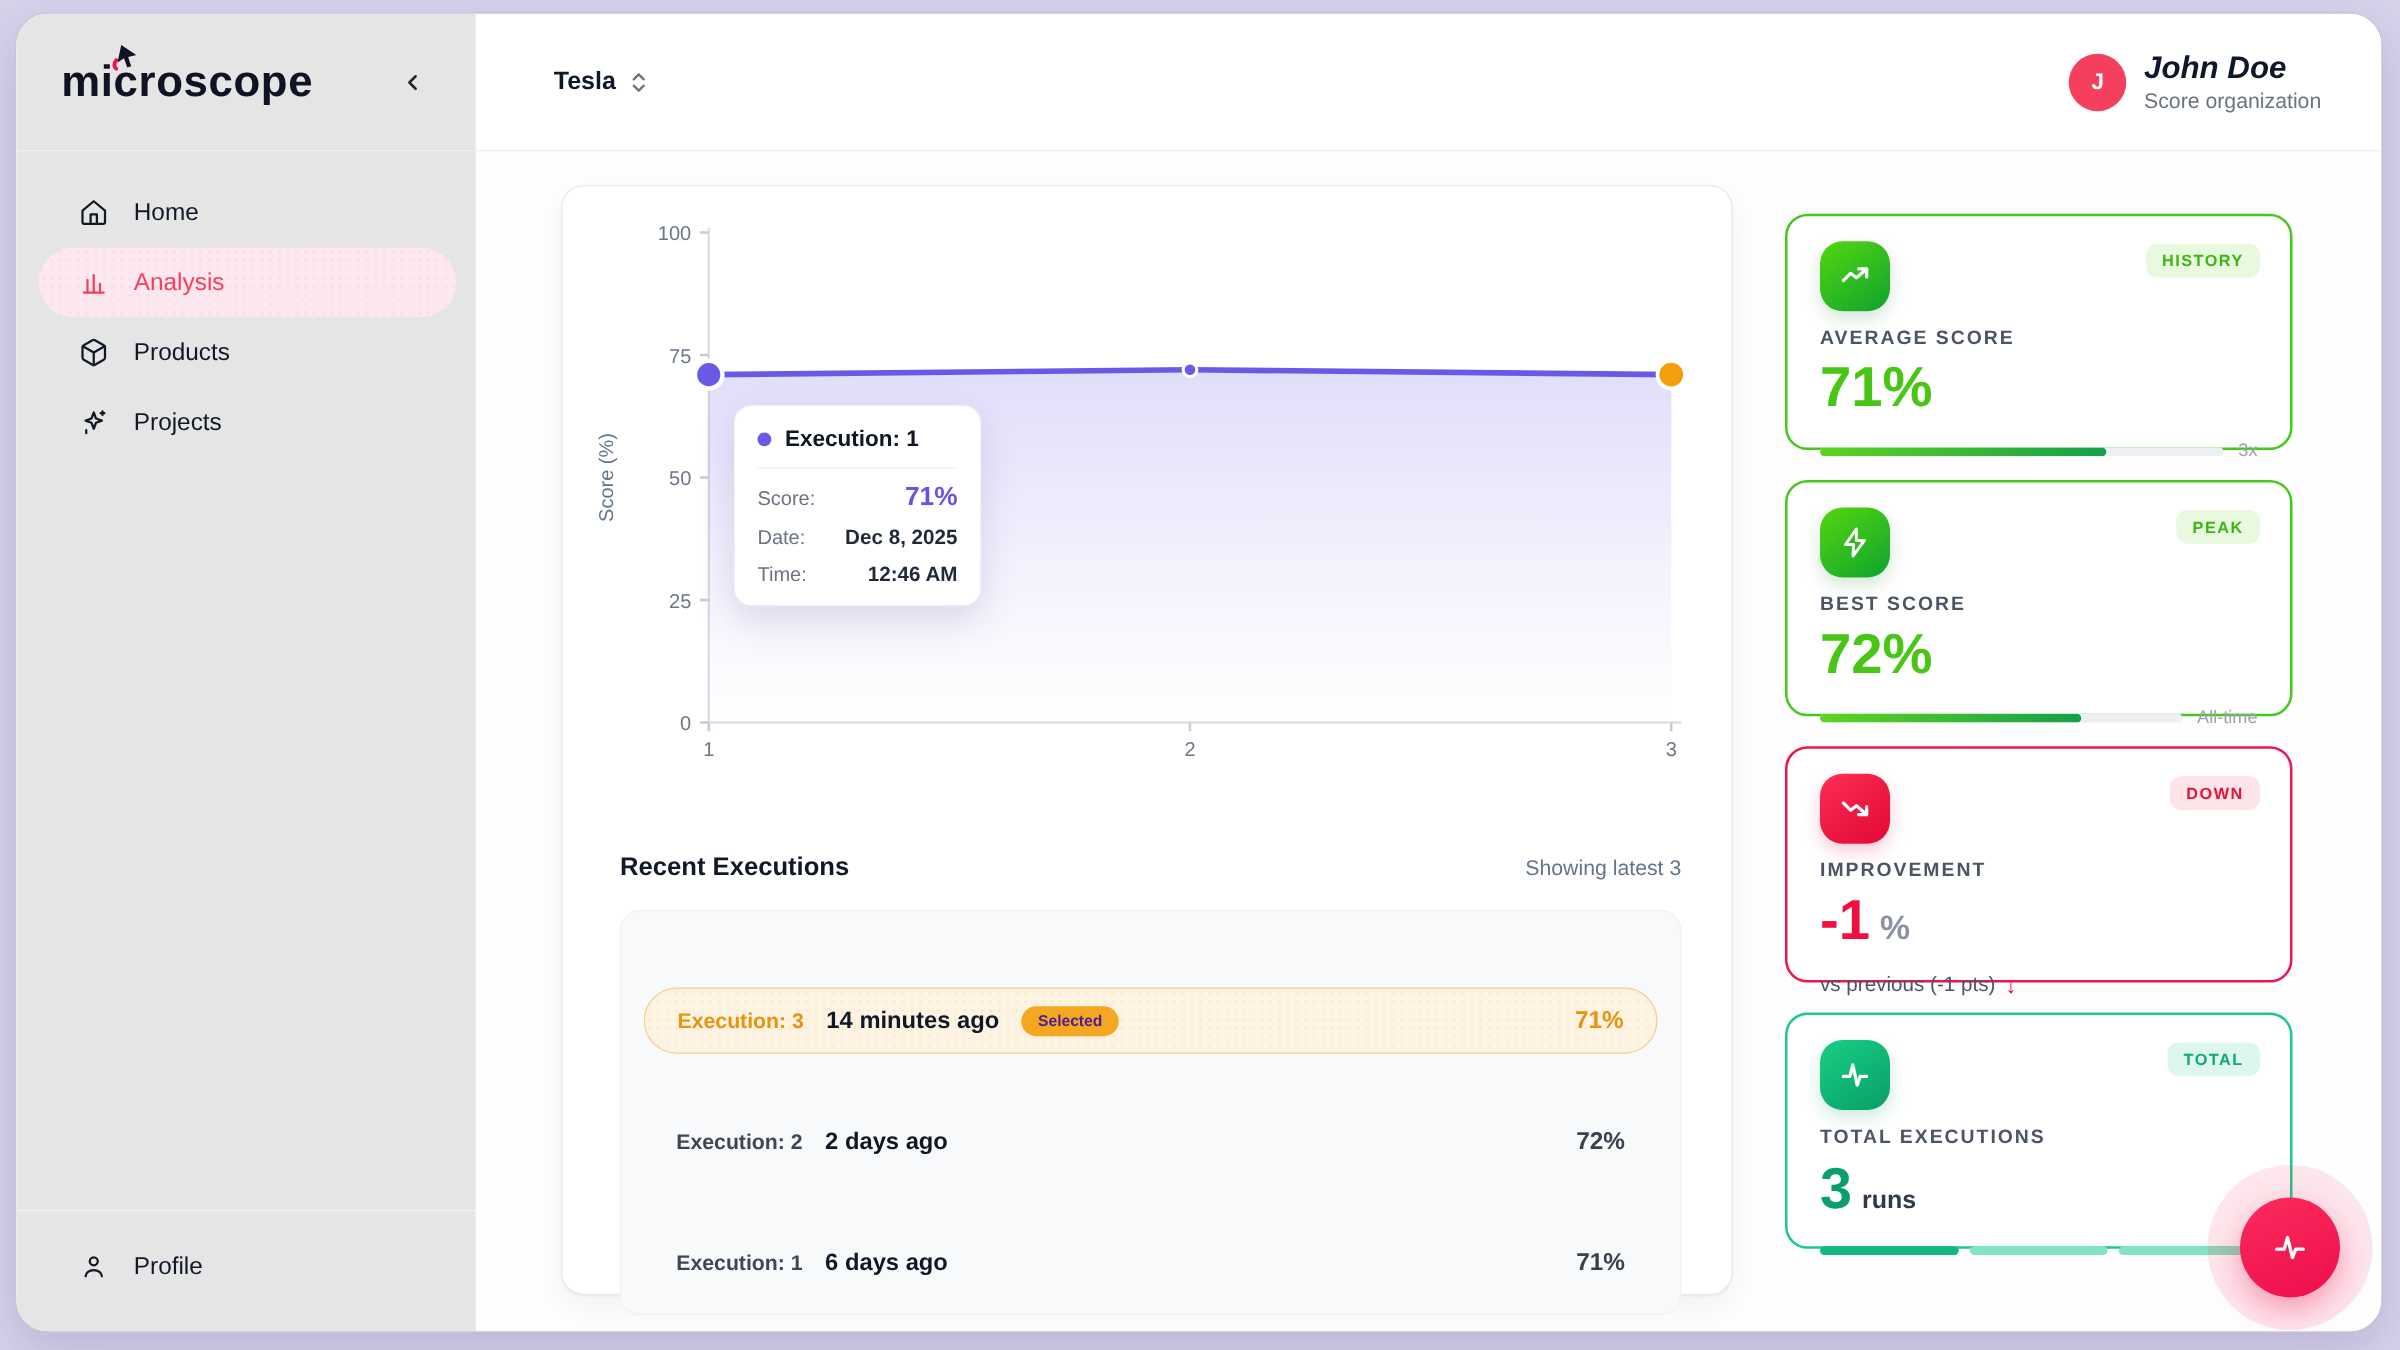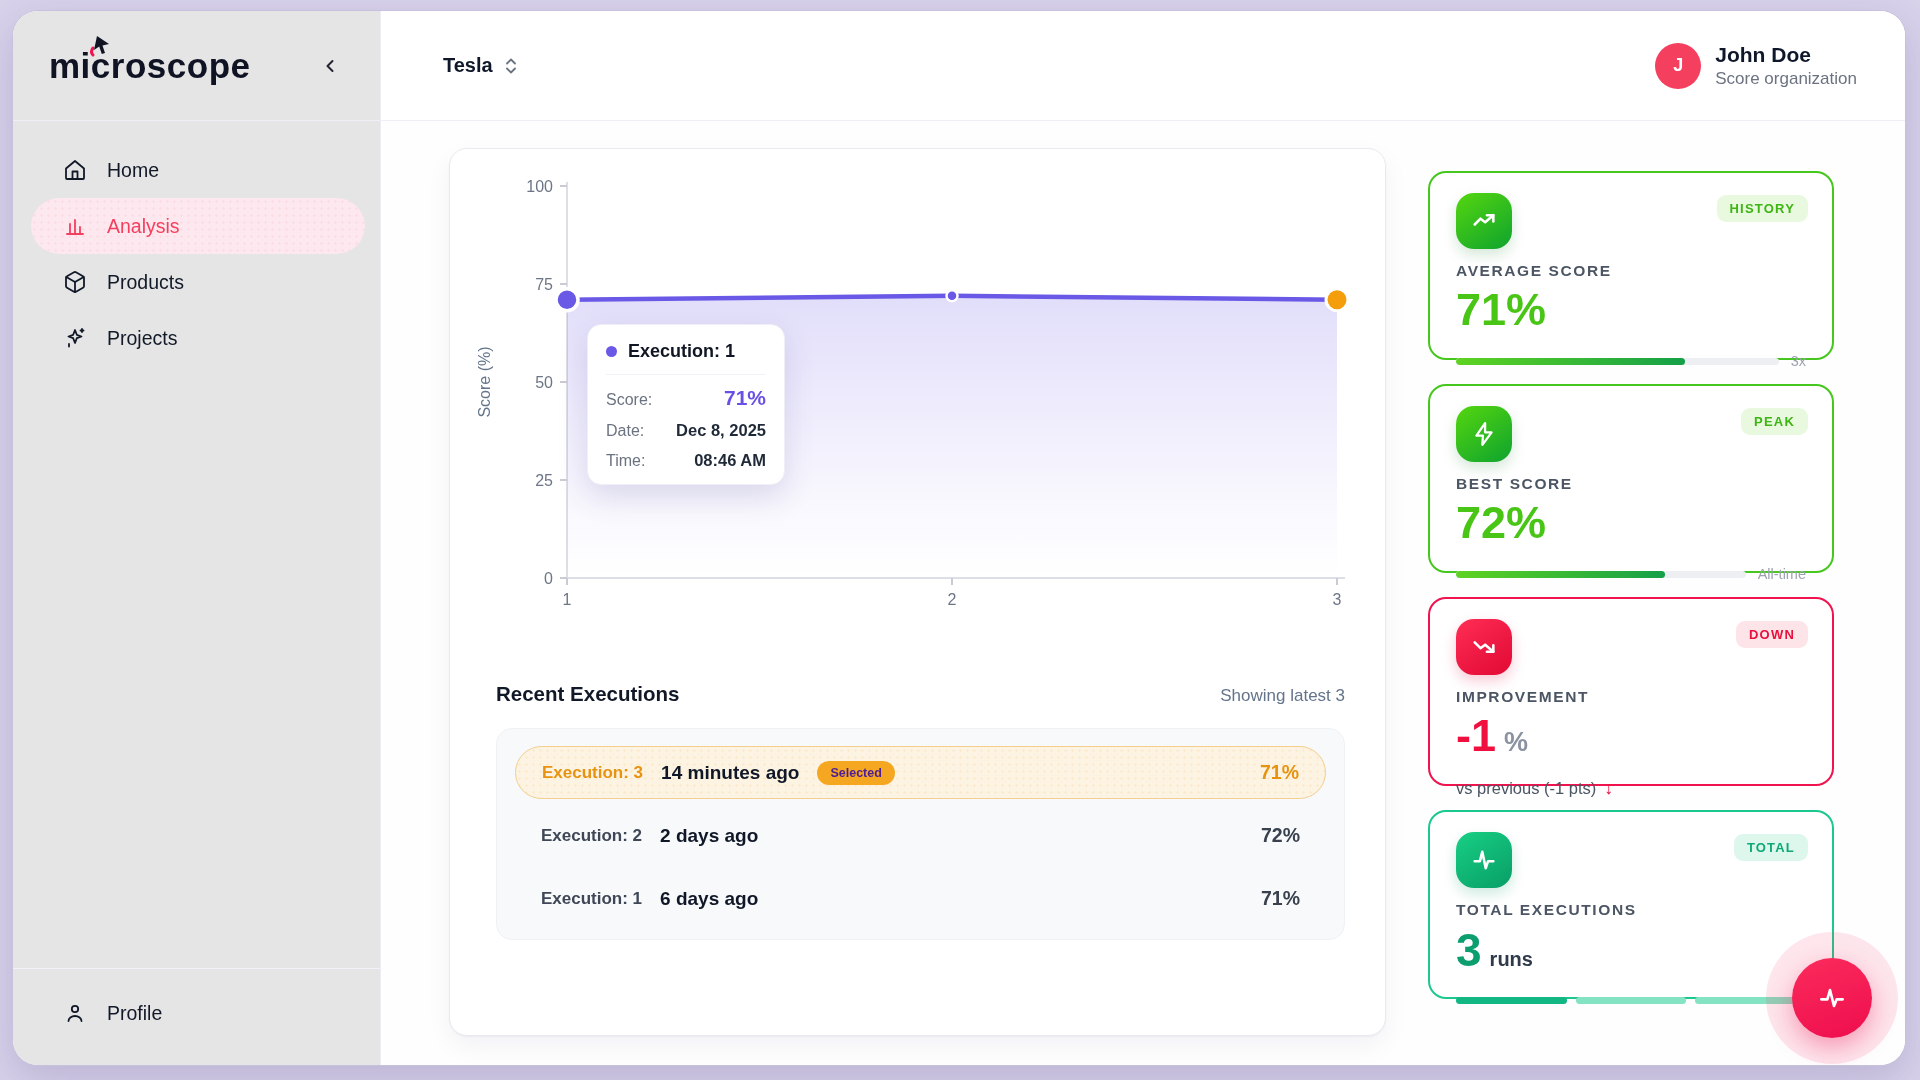--- a/index.html
+++ b/index.html
@@ -26,21 +26,21 @@
       background:radial-gradient(rgba(244,63,94,.07) 1px, transparent 1.2px) 0 0/7px 7px, #fce8ee; }
   .sidebar-footer { margin-top:auto; padding:16px 15px 24px 18px; border-top:1px solid #f2f1f7; }
 
   
   .main { flex:1; display:flex; flex-direction:column; min-width:0; background:#fefeff; }
   .main-header { height:110px; min-height:110px; border-bottom:1px solid #efeef5; display:flex; align-items:center; justify-content:space-between; padding:0 48px 0 62px; background:#fff; }
   .org-switch { display:flex; align-items:center; gap:10px; font-size:20px; font-weight:600; color:#0f172a; cursor:pointer; background:none; border:none; font-family:inherit; }
   .user { display:flex; align-items:center; gap:14px; cursor:pointer; }
   .avatar { width:46px; height:46px; border-radius:50%; background:#f43f5e; color:#fff; font-size:18px; font-weight:700;
             display:flex; align-items:center; justify-content:center; }
-  .user-name { font-size:21px; font-weight:700; color:#0f172a; }
+  .user-name { font-size:25px; font-weight:700; color:#0f172a;font-style:italic; }
   .user-org { font-size:17px; color:#6b7280; margin-top:2px; }
 
   .content { flex:1; display:flex; gap:42px; padding:27px 0 0 68px; position:relative; }
 
   
   .chart-card { width:937px; min-width:937px; height:888px; background:#fff; border:1px solid #e9e9f1; border-radius:18px;
                 box-shadow:0 1px 2px rgba(16,24,40,.04), 0 10px 26px rgba(16,24,40,.05); }
   .chart-card-header { height:91px; display:flex; align-items:center; justify-content:space-between; padding:0 30px 0 34px;
       border-bottom:1px solid #e4e7f2; border-radius:17px 17px 0 0;
       background:radial-gradient(rgba(99,102,241,.10) 1px, transparent 1.2px) 0 0/8px 8px, linear-gradient(90deg,#eff2fc,#e9edfa); }
@@ -58,21 +58,21 @@
   .tt-label { font-size:16px; color:#6b7280; }
   .tt-score { font-size:21px; font-weight:700; color:#6a51e6; }
   .tt-val { font-size:16.5px; font-weight:700; color:#1f2937; }
 
   
   .recent { padding:24px 40px 0 46px; }
   .recent-head { display:flex; justify-content:space-between; align-items:baseline; margin-bottom:22px; }
   .recent-title { font-size:20.5px; font-weight:700; color:#111827;margin-top:39px; }
   .recent-meta { font-size:17px; color:#64748b; }
   .exec-list { background:#f7f9fb; border:1px solid #eff2f5; border-radius:16px; padding:17px 18px 14px; }
-  .exec-row { height:53px; display:flex; align-items:center; gap:18px; padding:13px 26px; border-radius:27px; margin-bottom:10px; cursor:pointer; }
+  .exec-row { height:53px; display:flex; align-items:center; gap:18px; padding:13px 26px; border-radius:27px; margin-bottom:10px; cursor:pointer;margin-top:44px; }
   .exec-row:last-child { margin-bottom:0; }
   .exec-row .row-label { font-size:17px; font-weight:600; color:#3f4756; }
   .exec-row .row-time { font-size:19px; font-weight:600; color:#101828; }
   .exec-row .row-score { margin-left:auto; font-size:19.5px; font-weight:700; color:#39414e; }
   .exec-row.selected { background:radial-gradient(rgba(245,158,11,.10) 1px, transparent 1.2px) 0 0/7px 7px, #fcf3e2;
                        border:1.5px solid #f3ce8f; }
   .exec-row.selected .row-label, .exec-row.selected .row-score { color:#e8930f; }
   .sel-badge { background:#f6a722; color:#4c1d95; font-size:12.5px; font-weight:700; padding:5px 13px; border-radius:999px; }
 
   
@@ -257,21 +257,21 @@
             <div class="tt-row">
               <span class="tt-label">Score:</span>
               <span class="tt-score">71%</span>
             </div>
             <div class="tt-row">
               <span class="tt-label">Date:</span>
               <span class="tt-val">Dec 8, 2025</span>
             </div>
             <div class="tt-row">
               <span class="tt-label">Time:</span>
-              <span class="tt-val">08:46 AM</span>
+              <span class="tt-val">12:46 AM</span>
             </div>
           </div>
         </div>
 
         <div class="recent">
           <div class="recent-head">
             <h3 class="recent-title">Recent Executions</h3>
             <span class="recent-meta">Showing latest 3</span>
           </div>
           <div class="exec-list">

